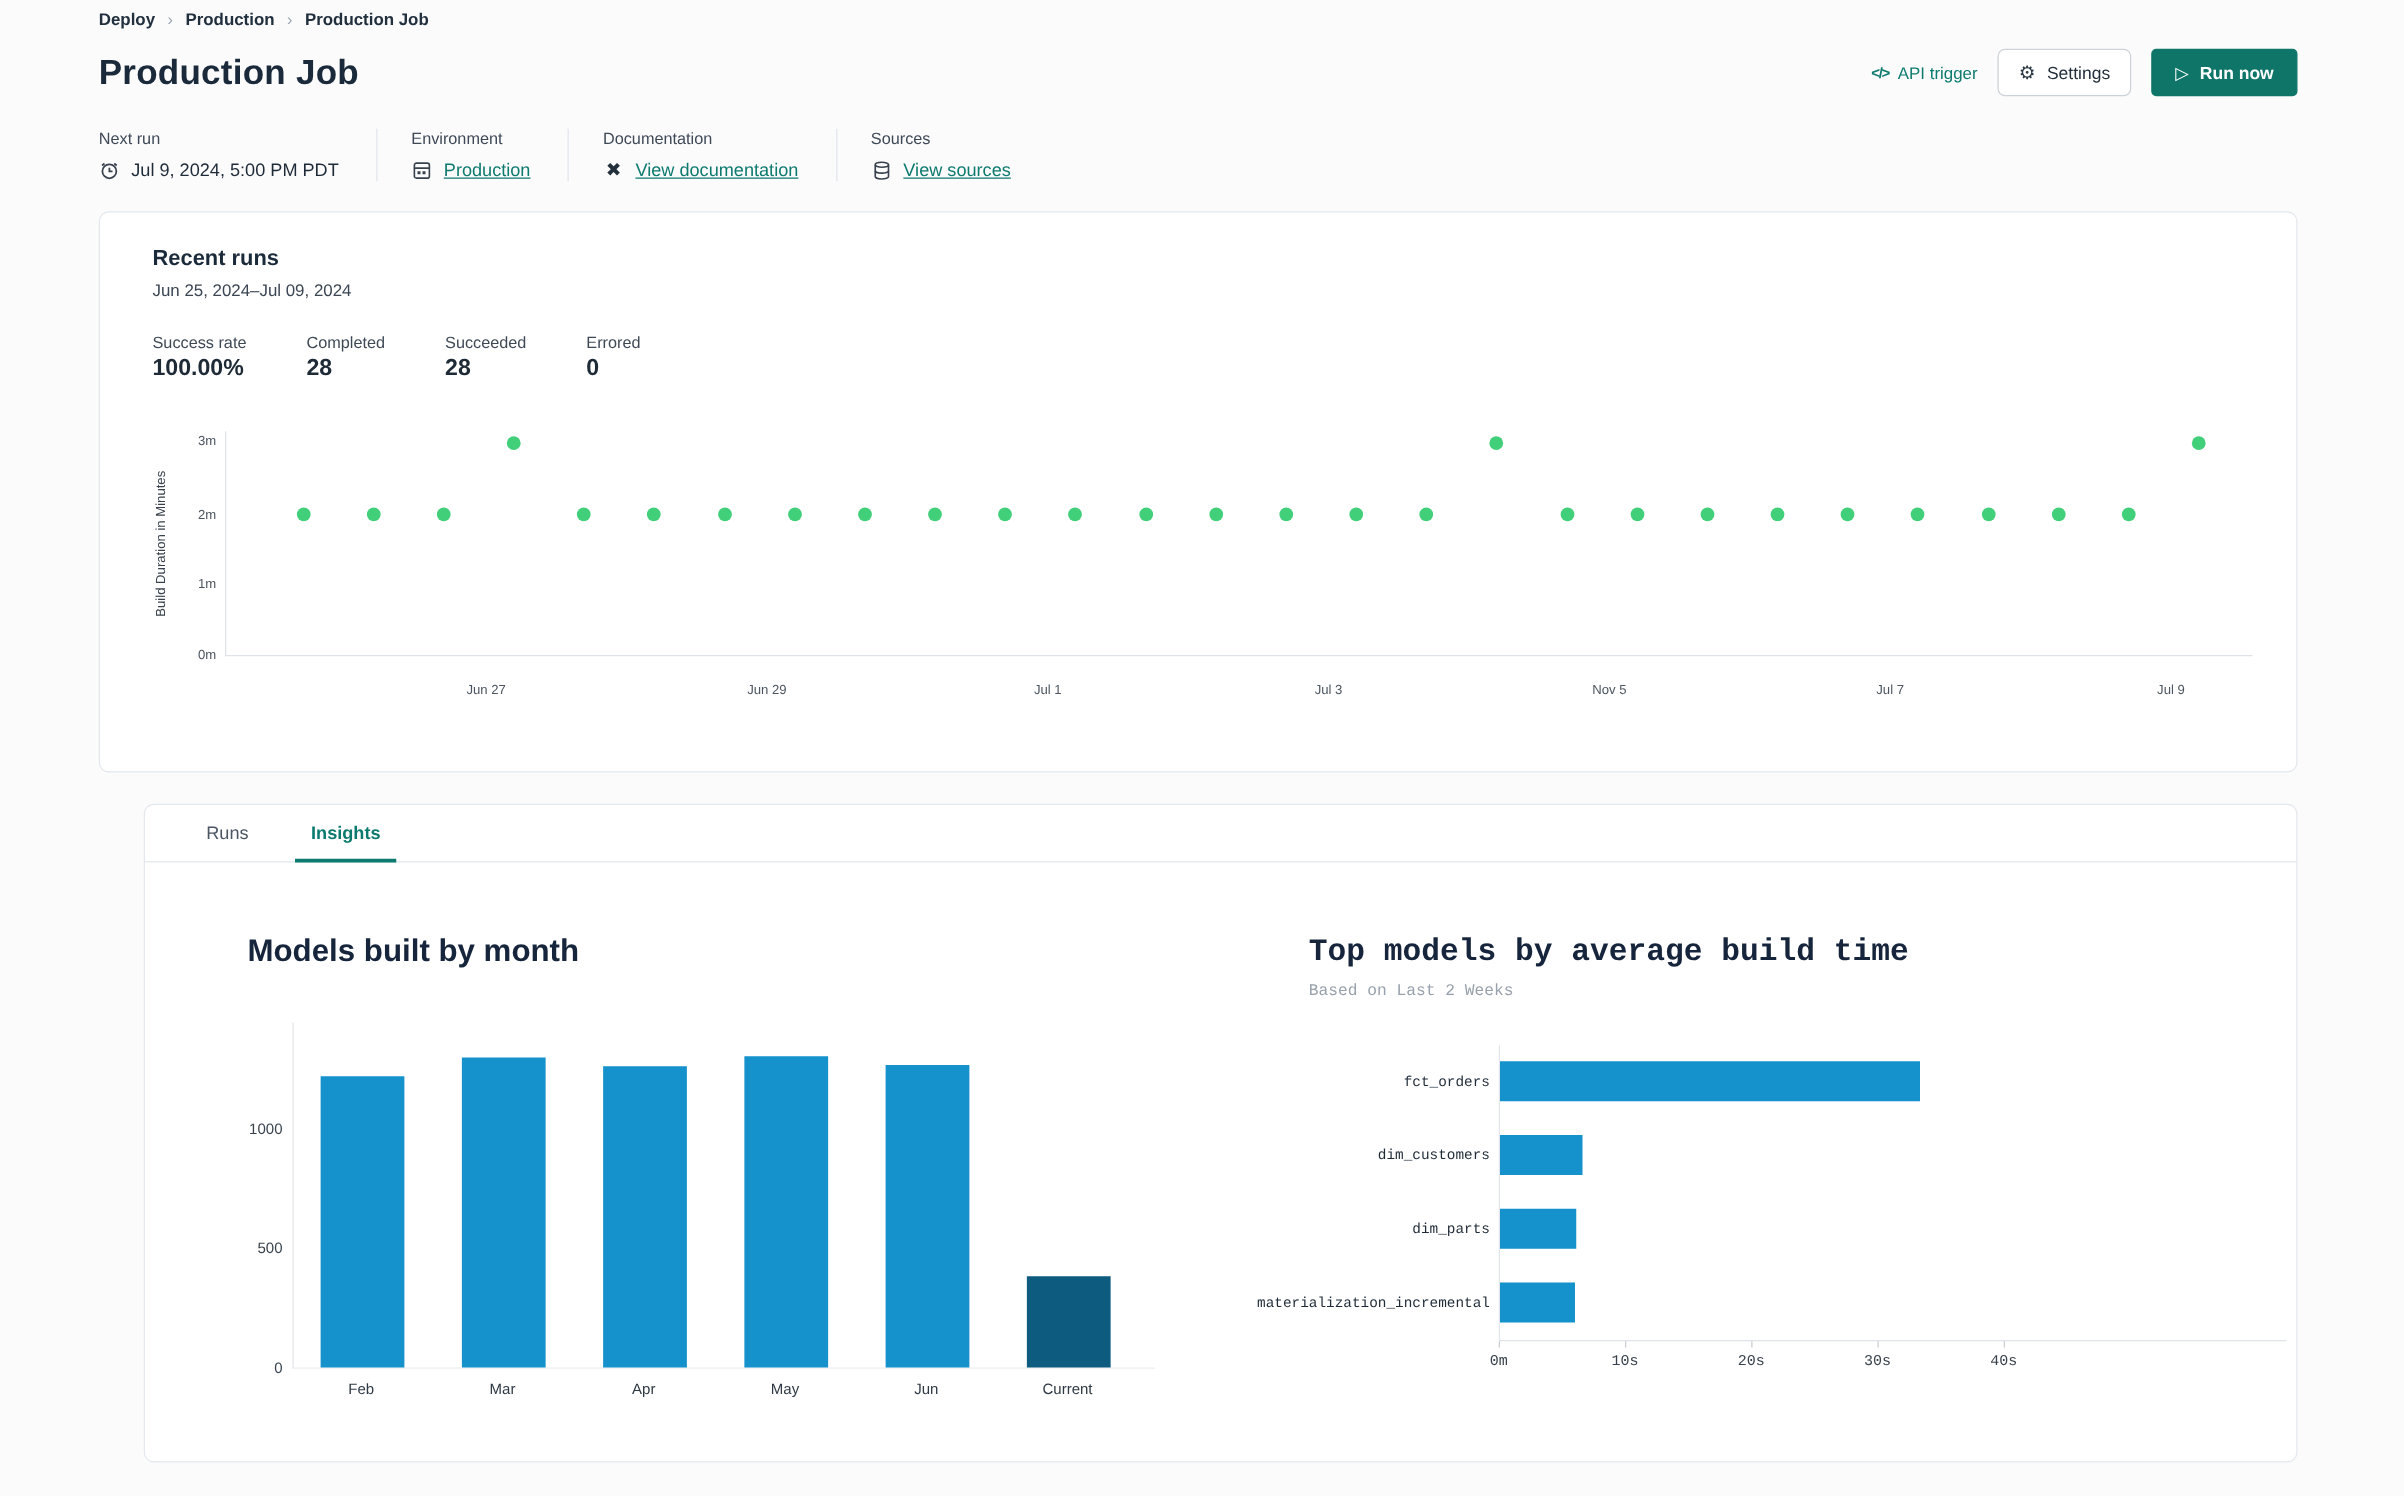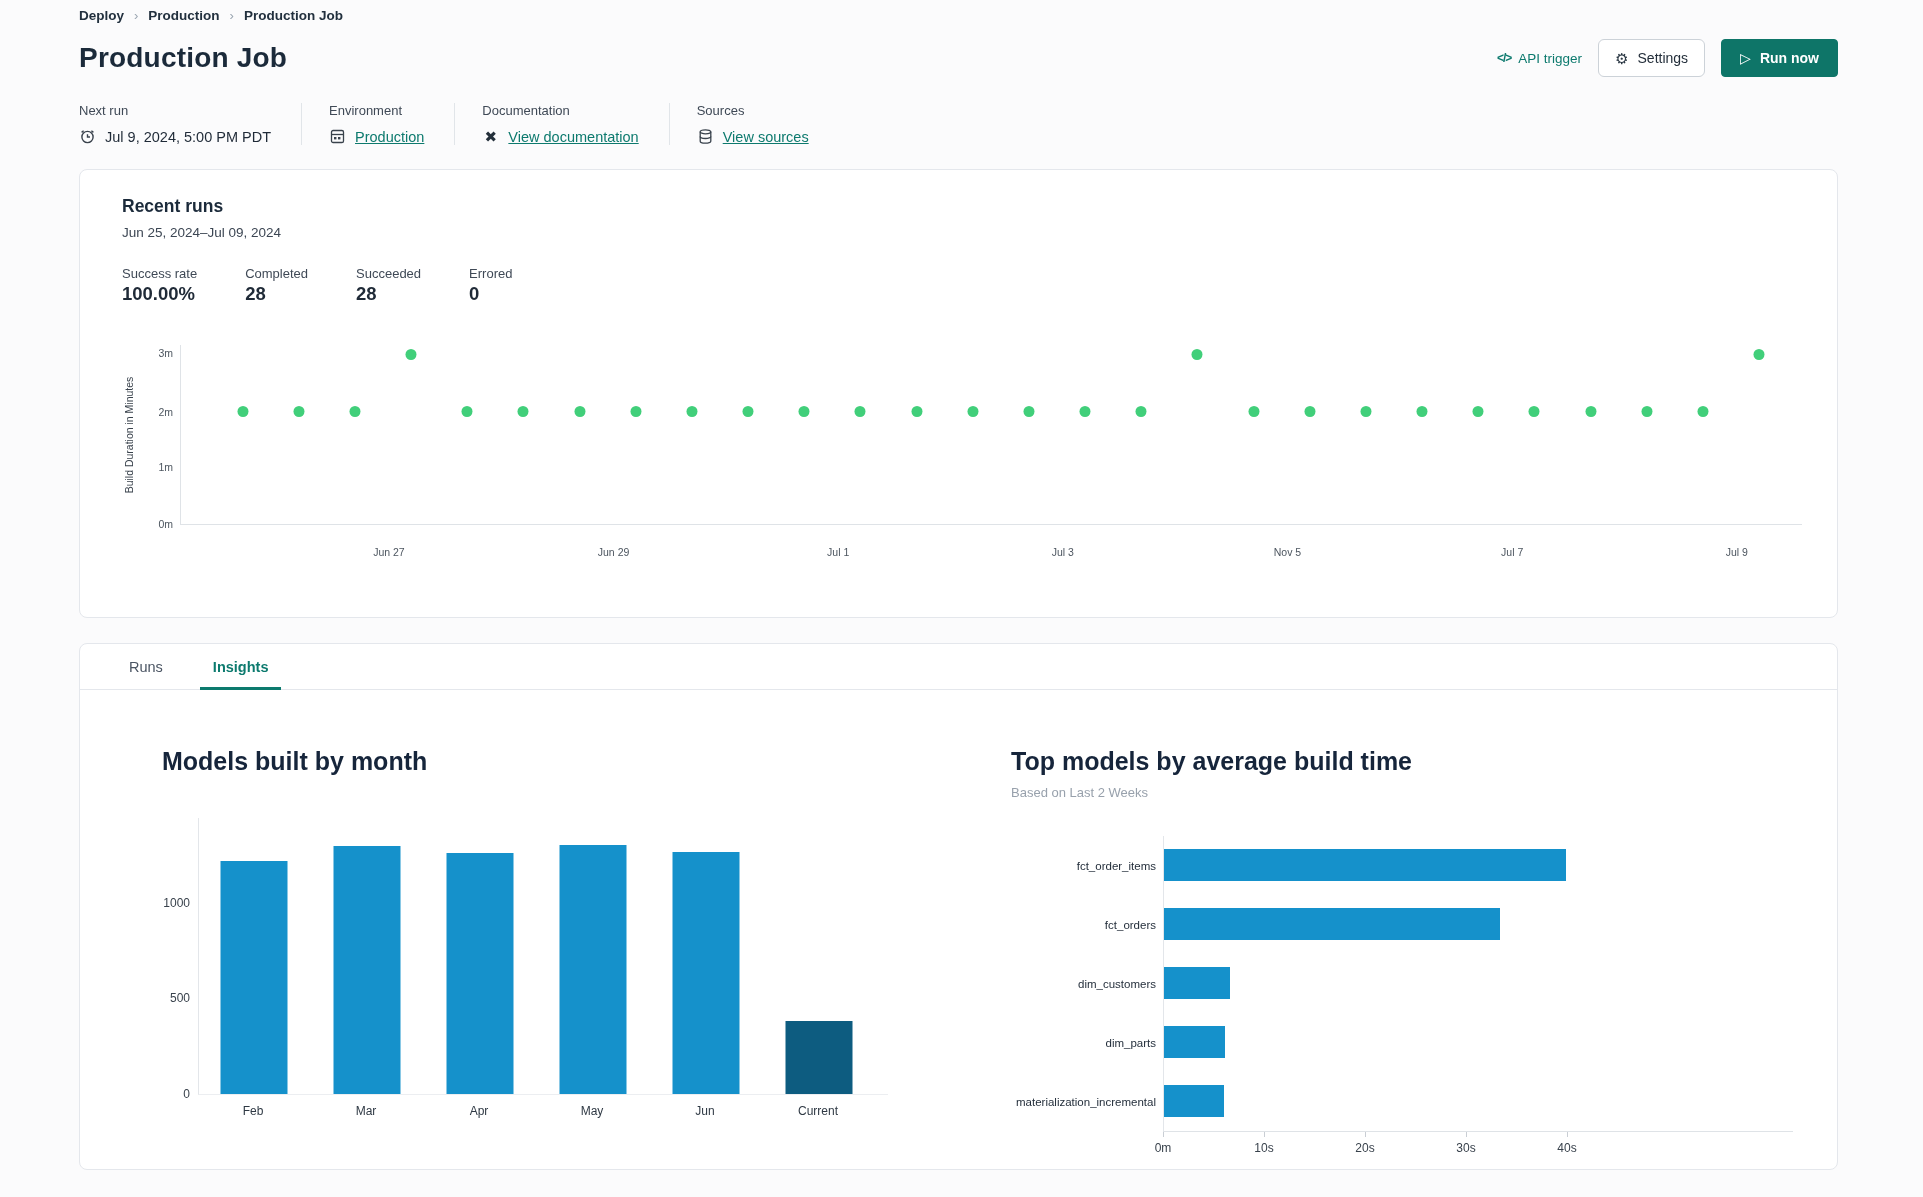--- a/index.html
+++ b/index.html
@@ -51,29 +51,29 @@
   
   .scatter-wrap { position:relative; margin-top:40px; margin-left:58px; width:1622px; }
   .scatter-plot { position:relative; height:180px; border-left:1px solid #dfe3e7; border-bottom:1px solid #dfe3e7; }
   .scatter-dot { position:absolute; width:11px; height:11px; border-radius:50%; transform:translateX(-50%); }
   .scatter-ytick { position:absolute; right:calc(100% + 8px); font-size:10.5px; color:#4c555f; transform:translateY(50%); }
   .scatter-ylabel { position:absolute; left:-52px; top:50%; transform:translate(-50%,-50%) rotate(-90deg); transform-origin:center; font-size:10.5px; color:#39424c; white-space:nowrap; }
   .scatter-xticks { position:relative; height:22px; }
   .scatter-xtick { position:absolute; top:21px; transform:translateX(-50%); font-size:10.5px; color:#4c555f; }
 
   
-  .tabs-card { margin-top:25px; height:527px; }
+  .tabs-card { margin-top:25px; height:527px;margin-left:36px; }
   .tab-bar { display:flex; align-items:stretch; height:46px; border-bottom:1px solid #e4e7ec; padding-left:36px; }
   .tab { display:flex; align-items:center; padding:0 13px; margin-right:24px; font-size:14.5px; color:#4b5563; cursor:pointer; position:relative; }
   .tab.active { color:#0c7a6e; font-weight:700; }
   .tab.active::after { content:""; position:absolute; left:0; right:0; bottom:-1px; height:3px; background:#0c7a6e; }
 
   .charts-area { position:relative; height:480px; }
   .chart-col-left { position:absolute; left:82px; top:57px; width:760px; }
-  .chart-col-right { position:absolute; left:931px; top:57px; width:800px; }
+  .chart-col-right { position:absolute; left:931px; top:57px; width:800px;font-family:Liberation Mono, monospace; }
   .chart-title { font-size:25px; font-weight:700; color:#16253b; }
   .chart-subtitle { margin-top:9px; font-size:13px; color:#98a1ac; }
 
   
   .vchart { margin-top:42px; margin-left:36px; position:relative; width:690px; }
   .vplot { position:relative; height:277px; border-left:1px solid #e3e6ea; border-bottom:1px solid #eceef1; }
   .vbar { position:absolute; bottom:0; width:67px; transform:translateX(-50%); }
   .vtick { position:absolute; right:calc(100% + 9px); font-size:12px; color:#39424c; transform:translateY(50%); }
   .vxlabels { position:relative; height:24px; }
   .vxlabel { position:absolute; top:9px; transform:translateX(-50%); font-size:12px; color:#2f3944; }
@@ -274,24 +274,20 @@
             </div>
         </div>
       </div>
 
       <div class="chart-col-right">
         <h3 class="chart-title">Top models by average build time</h3>
         <div class="chart-subtitle">Based on Last 2 Weeks</div>
         <div class="hchart">
           <div class="hrows" id="hrows">
               <div class="hrow">
-                <div class="hrow-label">fct_order_items</div>
-                <div class="hbar" style="width: 401.98px; background: rgb(21, 145, 203);"></div>
-              </div>
-              <div class="hrow">
                 <div class="hrow-label">fct_orders</div>
                 <div class="hbar" style="width: 336.33px; background: rgb(21, 145, 203);"></div>
               </div>
               <div class="hrow">
                 <div class="hrow-label">dim_customers</div>
                 <div class="hbar" style="width: 65.65px; background: rgb(21, 145, 203);"></div>
               </div>
               <div class="hrow">
                 <div class="hrow-label">dim_parts</div>
                 <div class="hbar" style="width: 60.6px; background: rgb(21, 145, 203);"></div>

